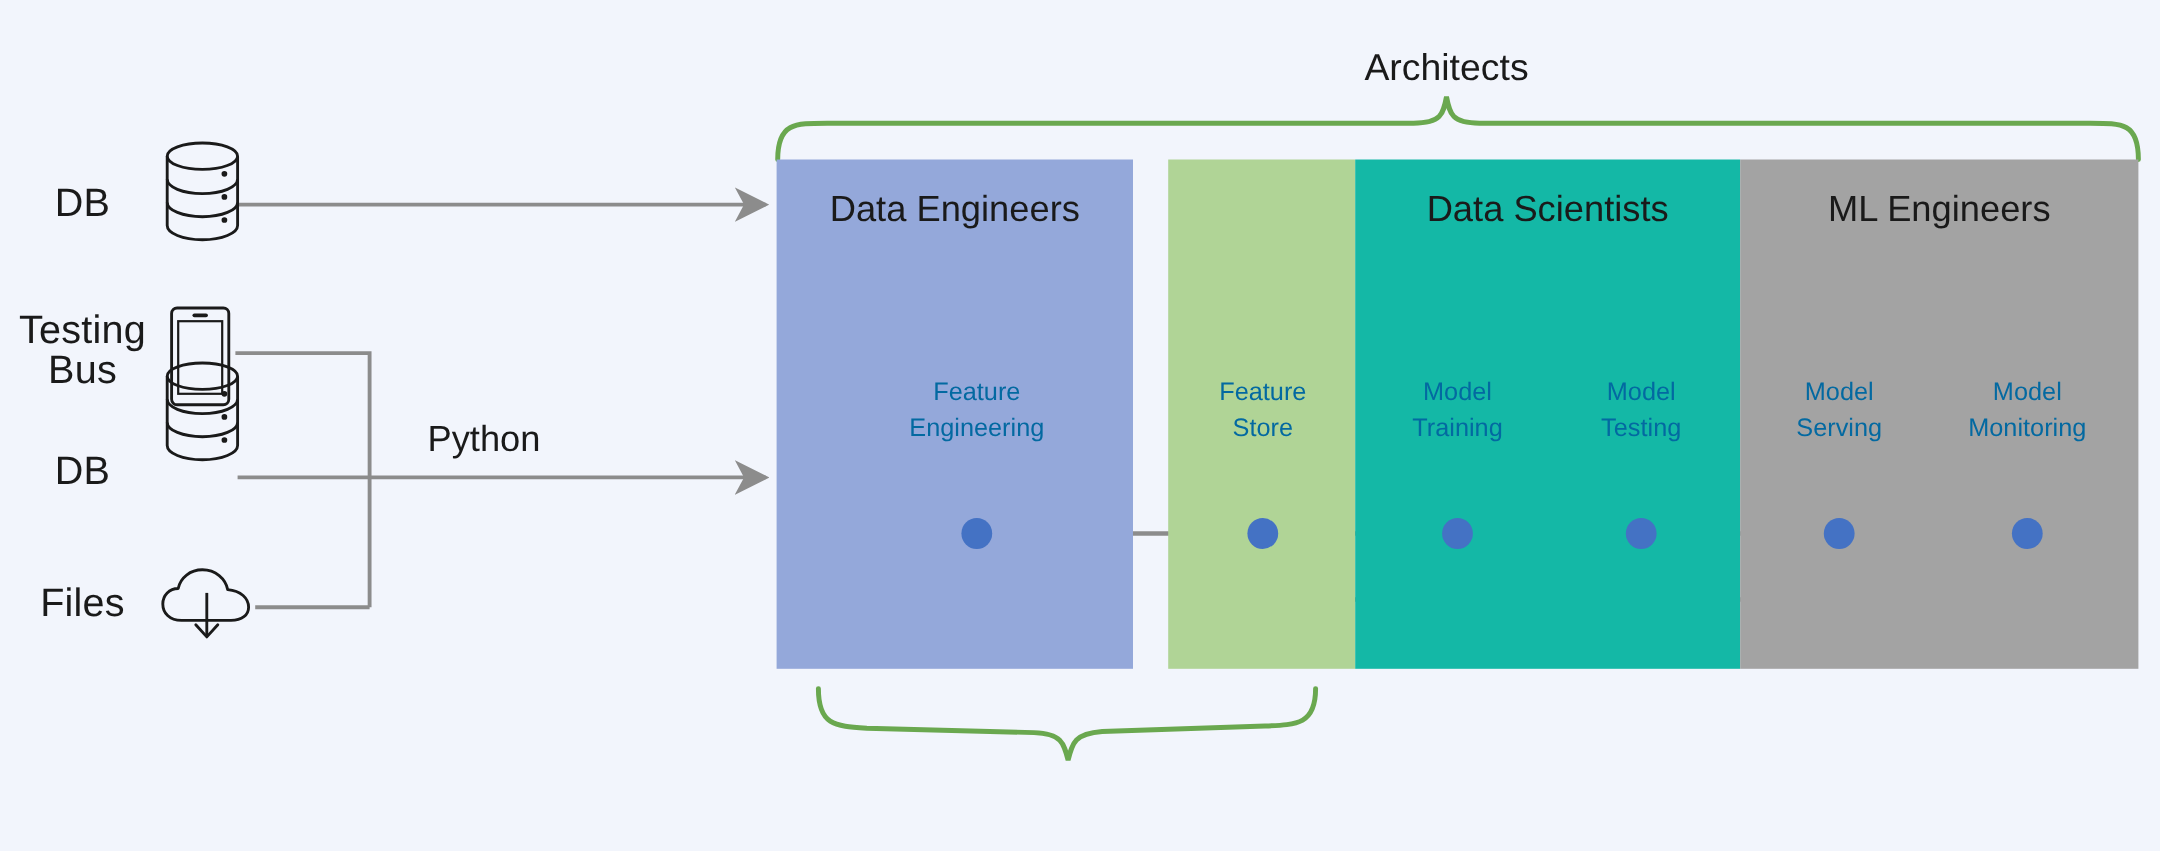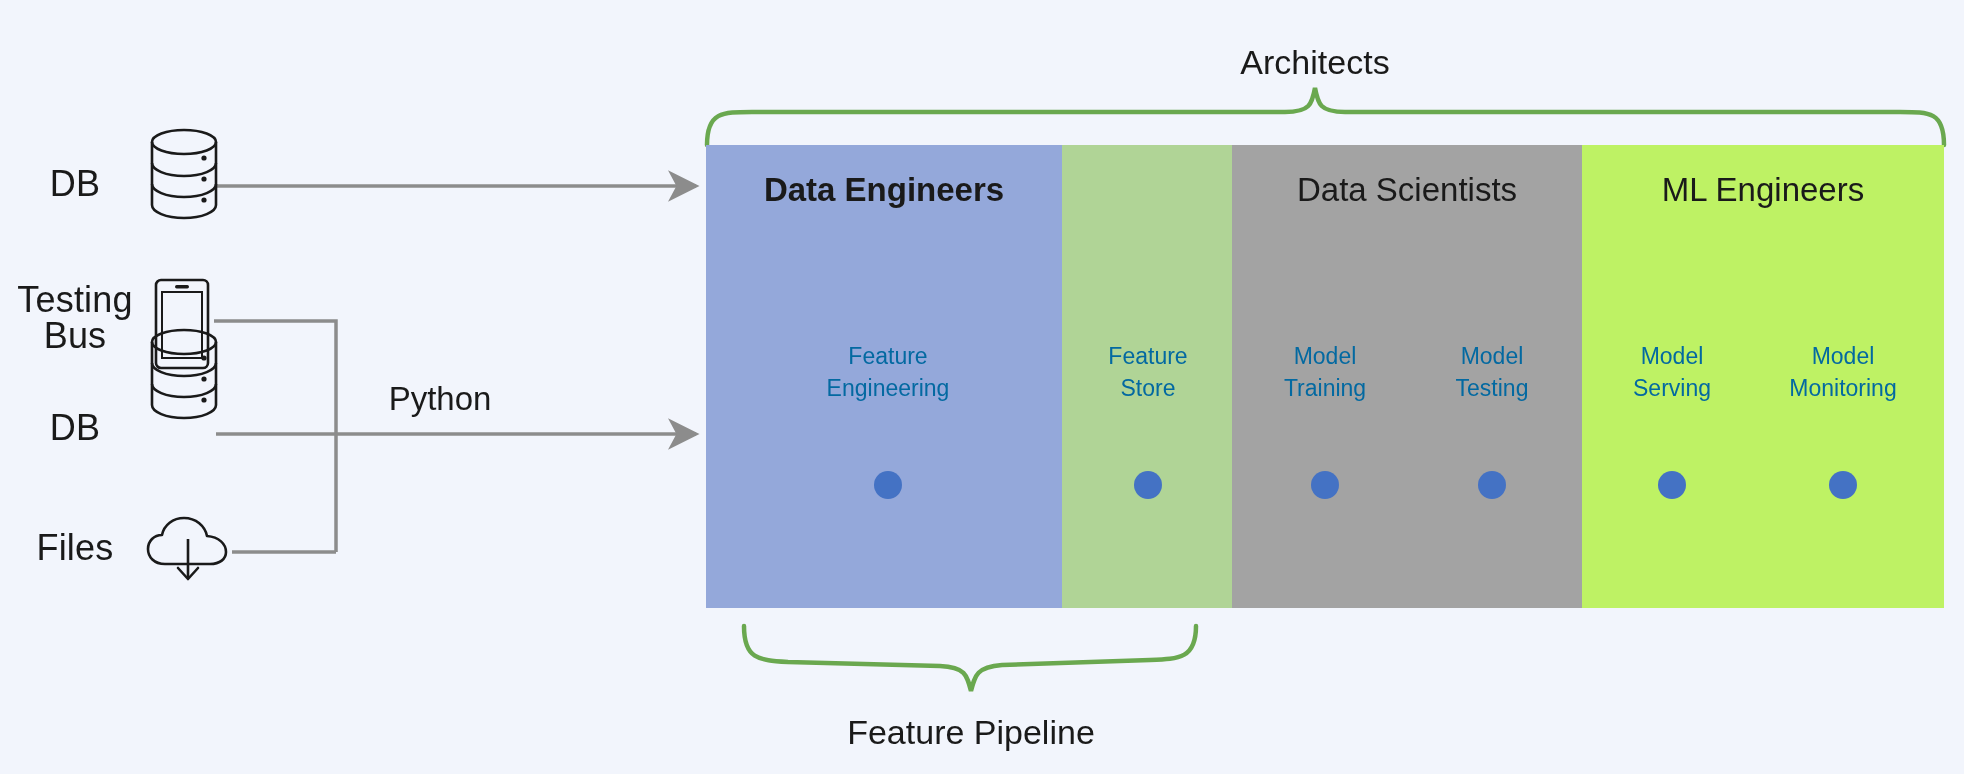--- a/index.html
+++ b/index.html
@@ -203,33 +203,33 @@
   <div class="src-label" style="left:20px; top:410px; width:110px;">DB</div>
 
   <div class="src-label" style="left:20px; top:530px; width:110px;">Files</div>
 
 
   <div class="proto-label" style="left:320px; top:380px; width:240px;">Python</div>
 
 
   <div id="panels">
 
-    <div class="panel" style="left:0px; width:356px; background:#94a8da;font-weight:bold;">
+    <div class="panel" style="left:0px; width:324px; background:#94a8da;">
       <div class="panel-title">Data Engineers</div>
     </div>
 
     <div class="panel" style="left:356px; width:170px; background:#b0d496;">
       <div class="panel-title"></div>
     </div>
 
-    <div class="panel" style="left:526px; width:350px; background:#a3a3a3;">
+    <div class="panel" style="left:526px; width:350px; background:#14b8a6;">
       <div class="panel-title">Data Scientists</div>
     </div>
 
-    <div class="panel" style="left:876px; width:362px; background:#bef264;">
+    <div class="panel" style="left:876px; width:362px; background:#a3a3a3;">
       <div class="panel-title">ML Engineers</div>
     </div>
   </div>
 
   <div class="step-label" style="left:888px; top:340px; width:260px;">Feature
 Engineering</div>
 
   <div class="step-label" style="left:1148px; top:340px; width:180px;">Feature
 Store</div>
 
@@ -247,15 +247,14 @@
 
   <div class="step-dot" style="left:888px; top:485px;"></div>
   <div class="step-dot" style="left:1148px; top:485px;"></div>
   <div class="step-dot" style="left:1325px; top:485px;"></div>
   <div class="step-dot" style="left:1492px; top:485px;"></div>
   <div class="step-dot" style="left:1672px; top:485px;"></div>
   <div class="step-dot" style="left:1843px; top:485px;"></div>
 
   <div class="bracket-caption" style="left:1315px; top:12px;margin-top:31px;">Architects</div>
 
-  <div class="bracket-caption" style="left:971px; top:713px;">Feature Pipeline</div>
 
 </div>
 
 </body></html>

